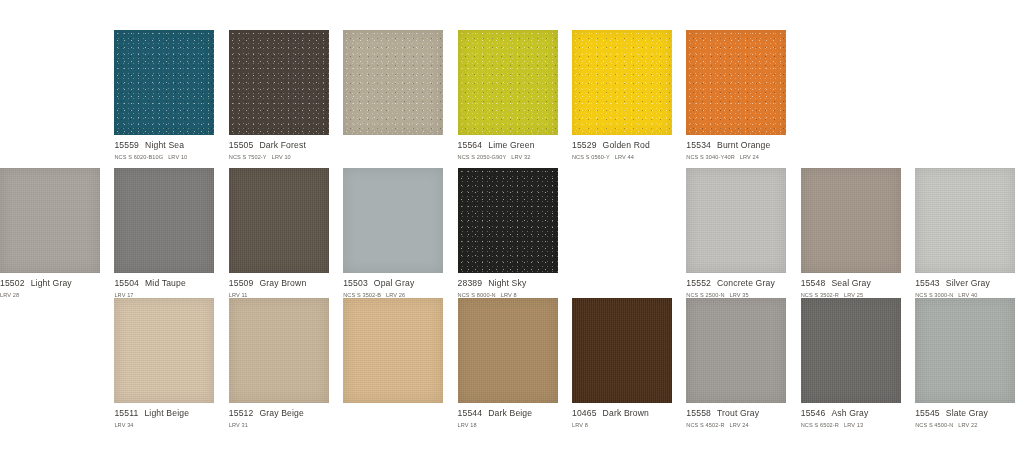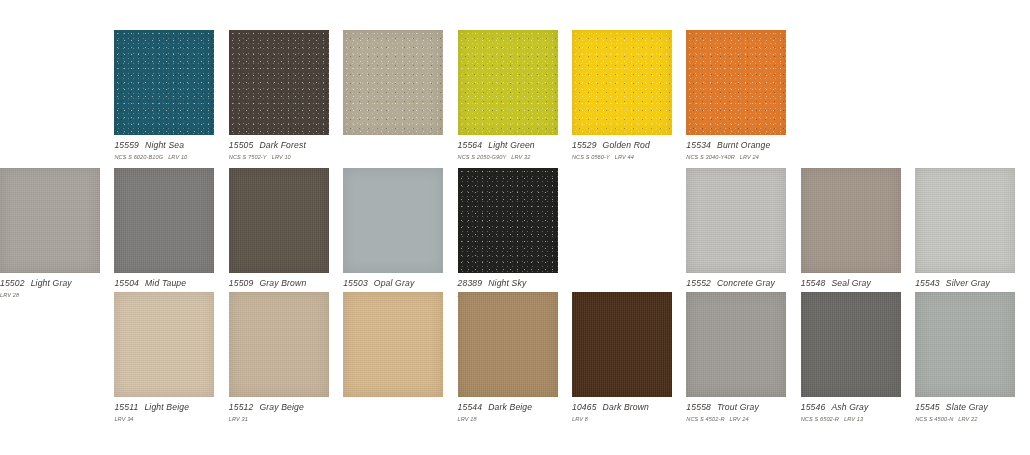--- a/index.html
+++ b/index.html
@@ -5,21 +5,21 @@
   html,body{margin:0;padding:0;}
   body{
     width:1030px;height:455px;
     background:#ffffff;
     font-family:"Liberation Sans","DejaVu Sans",sans-serif;
     overflow:hidden;
   }
   .sheet{position:relative;width:1030px;height:455px;}
 
   .row{position:absolute;left:0;width:1030px;display:flex;}
-  .cell{width:114.4px;flex:0 0 114.4px;box-sizing:border-box;font-style:italic;}
+  .cell{width:114.4px;flex:0 0 114.4px;box-sizing:border-box;}
   .cell.empty .swatch,.cell.empty .meta{visibility:hidden;}
 
   .swatch{
     width:100px;height:105px;
     position:relative;overflow:hidden;
     background-color:#cccccc;
   }
   .meta{padding-top:5px;width:108px;}
   .ttl{
     font-size:8.6px;color:#3d3935;letter-spacing:.15px;
@@ -115,21 +115,21 @@
       <div class="cell">
         <div class="swatch" style="background-color: rgb(179, 171, 150);">
           <div class="tex speckle vign"></div>
         </div>
       </div>
       <div class="cell">
         <div class="swatch" style="background-color: rgb(197, 196, 38);">
           <div class="tex speckle vign"></div>
         </div>
         <div class="meta">
-          <div class="ttl"><span class="code">15564</span><span>Light Green</span></div>
+          <div class="ttl"><span class="code">15564</span><span>Lime Green</span></div>
           <div class="sub"><span class="ncs">NCS S 2050-G90Y</span><span>LRV 32</span></div>
         </div>
       </div>
       <div class="cell">
         <div class="swatch" style="background-color: rgb(245, 204, 20);">
           <div class="tex speckle vign"></div>
         </div>
         <div class="meta">
           <div class="ttl"><span class="code">15529</span><span>Golden Rod</span></div>
           <div class="sub"><span class="ncs">NCS S 0560-Y</span><span>LRV 44</span></div>
@@ -219,21 +219,21 @@
       <div class="cell">
         <div class="swatch" style="background-color: rgb(198, 199, 194);">
           <div class="tex stone fine vign"></div>
         </div>
         <div class="meta">
           <div class="ttl"><span class="code">15543</span><span>Silver Gray</span></div>
           <div class="sub"><span class="ncs">NCS S 3000-N</span><span>LRV 40</span></div>
         </div>
       </div>
     </div>
-  <div class="row" id="row2" style="top:292px">
+  <div class="row" id="row2" style="top:298px">
       <div class="cell"></div>
       <div class="cell">
         <div class="swatch" style="background-color: rgb(214, 195, 168);">
           <div class="tex wood planks fine vign"></div>
         </div>
         <div class="meta">
           <div class="ttl"><span class="code">15511</span><span>Light Beige</span></div>
           <div class="sub"><span>LRV 34</span></div>
         </div>
       </div>

